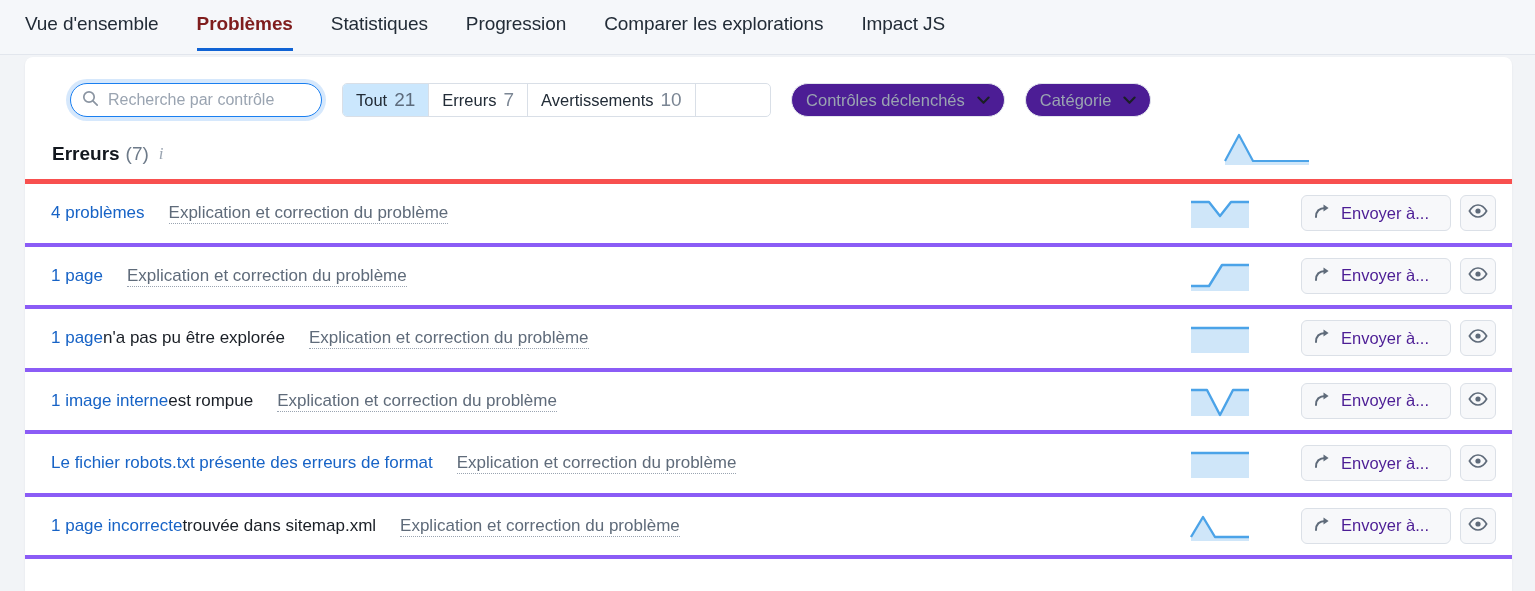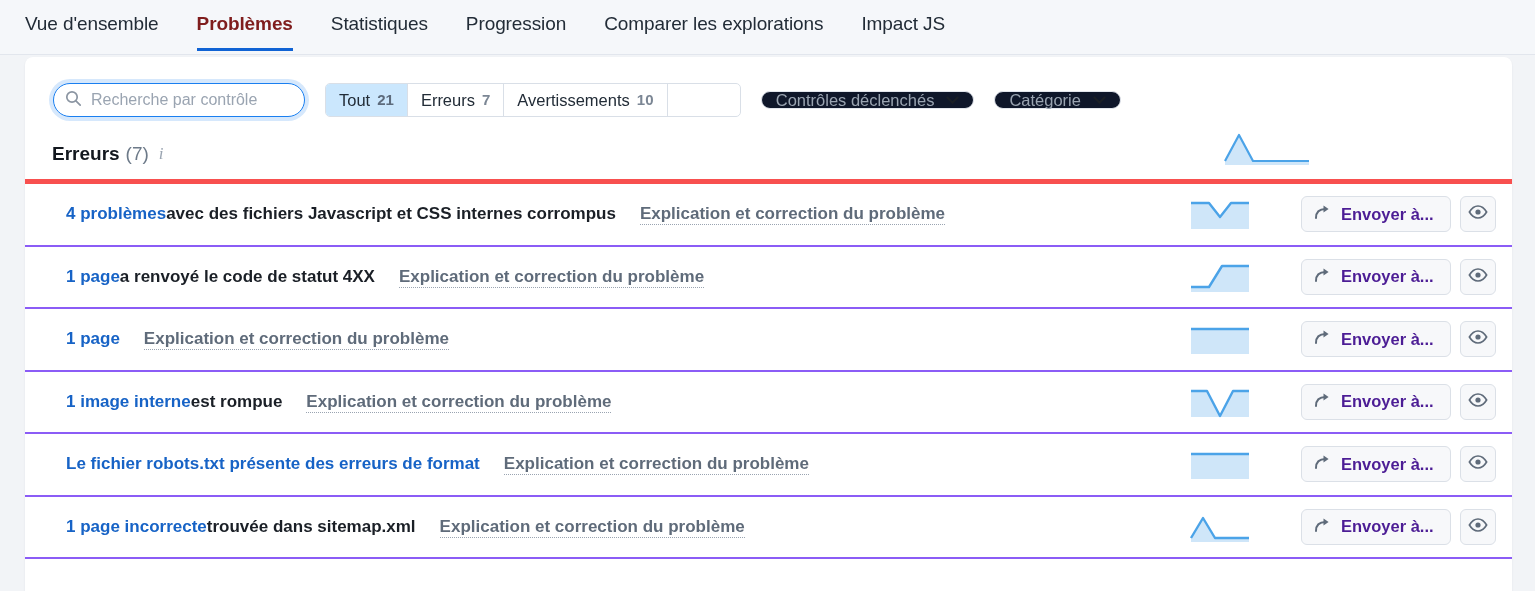--- a/index.html
+++ b/index.html
@@ -54,21 +54,21 @@
     background: #ffffff;
     border-radius: 8px 8px 0 0;
     box-shadow: 0 1px 2px rgba(30,40,60,.08);
     overflow: hidden;
   }
 
   
   .filterbar {
     display: flex;
     align-items: center;
-    padding: 26px 0 0 28px;
+    padding: 26px 0 0 45px;
     gap: 20px;
   }
 
   .search-wrap {
     position: relative;
     width: 252px;
     height: 34px;
     border: 1px solid #1a7ff0;
     border-radius: 17px;
     background: #fff;
@@ -105,33 +105,33 @@
     padding: 0 13px;
     height: 100%;
     font-size: 16.5px;
     color: #222c37;
     cursor: pointer;
     border-right: 1px solid #d9dfe7;
     line-height: 32px;
     white-space: nowrap;
   }
   .seg:last-child { border-right: 0; margin-top: 30px; }
-  .seg .cnt { color: #7b8694; font-size: 15px; font-weight: bold; }
+  .seg .cnt { color: #7b8694; font-size: 19px; }
   .seg.active { background: #cbe7fd; }
   .seg.active .cnt { color: #5d6b7c; }
 
   .dropdown {
     display: flex;
     align-items: center;
     gap: 12px;
-    height: 18px;
+    height: 34px;
     padding: 0 14px;
     border: 1px solid #e2e6ed;
     border-radius: 17px;
-    background: #0f172a;
+    background: #4c1d95;
     color: #9aa4b1;
     font-size: 16.5px;
     cursor: pointer;
     white-space: nowrap;
   }
   .dropdown .chev { color: #1a1f26; font-size: 13px; line-height: 1; }
 
   
   .section-head {
     display: flex;
@@ -165,24 +165,23 @@
     height: 5px;
     background: #f8504f;
     margin: 12px 0 0 0;
   }
 
   
   .row {
     display: flex;
     align-items: center;
     height: 62.5px;
-    border-bottom: 2px solid #8b5cf6;
-    padding-left: 41px;
+    border-bottom: 4px solid #8b5cf6;
+    padding-left: 26px;
     padding-right: 16px;
-    font-weight: bold;
   }
   .row-text {
     flex: 1;
     font-size: 17px;
     color: #1a1f26;
     display: flex;
     align-items: baseline;
     gap: 0;
     white-space: nowrap;
   }
@@ -317,21 +316,20 @@
         <path d="M2 36 L16 10 L30 36 L86 36" stroke="#4ba3e8" stroke-width="2.2" fill="none" stroke-linejoin="round"></path>
       </svg>
     </span>
   </div>
 
   <div class="red-bar"></div>
 
   <div class="row">
     <div class="row-text">
       <span class="row-link">4 problèmes</span>
-        <span class="row-rest"> avec des fichiers Javascript et CSS internes corrompus</span>
       <span class="explain">Explication et correction du problème</span>
     </div>
     <div class="row-spark">
       <svg width="62" height="34" viewBox="0 0 62 34" preserveAspectRatio="none">
         <path d="M2 6 L20 6 L31 20 L42 6 L60 6 L60 32 L2 32 Z" fill="#cfe6f9"></path>
         <path d="M2 6 L20 6 L31 20 L42 6 L60 6" stroke="#4ba3e8" stroke-width="2.4" fill="none" stroke-linejoin="round"></path>
       </svg>
     </div>
     <div class="btn-send">
       <span>
@@ -348,21 +346,20 @@
           <path d="M1.4 7 C4 2.6 7 1 10 1 C13 1 16 2.6 18.6 7 C16 11.4 13 13 10 13 C7 13 4 11.4 1.4 7 Z" stroke="#5f6b7a" stroke-width="1.7"></path>
           <circle cx="10" cy="7" r="2.6" fill="#5f6b7a"></circle>
         </svg>
       </span>
     </div>
   </div>
 
   <div class="row">
     <div class="row-text">
       <span class="row-link">1 page</span>
-        <span class="row-rest"> a renvoyé le code de statut 4XX</span>
       <span class="explain">Explication et correction du problème</span>
     </div>
     <div class="row-spark">
       <svg width="62" height="34" viewBox="0 0 62 34" preserveAspectRatio="none">
         <path d="M2 27 L20 27 L33 6 L60 6 L60 32 L2 32 Z" fill="#cfe6f9"></path>
         <path d="M2 27 L20 27 L33 6 L60 6" stroke="#4ba3e8" stroke-width="2.4" fill="none" stroke-linejoin="round"></path>
       </svg>
     </div>
     <div class="btn-send">
       <span>
@@ -379,20 +376,21 @@
           <path d="M1.4 7 C4 2.6 7 1 10 1 C13 1 16 2.6 18.6 7 C16 11.4 13 13 10 13 C7 13 4 11.4 1.4 7 Z" stroke="#5f6b7a" stroke-width="1.7"></path>
           <circle cx="10" cy="7" r="2.6" fill="#5f6b7a"></circle>
         </svg>
       </span>
     </div>
   </div>
 
   <div class="row">
     <div class="row-text">
       <span class="row-link">1 page</span>
+        <span class="row-rest"> n'a pas pu être explorée</span>
       <span class="explain">Explication et correction du problème</span>
     </div>
     <div class="row-spark">
       <svg width="62" height="34" viewBox="0 0 62 34" preserveAspectRatio="none">
         <path d="M2 7 L60 7 L60 32 L2 32 Z" fill="#cfe6f9"></path>
         <path d="M2 7 L60 7" stroke="#4ba3e8" stroke-width="2.4" fill="none"></path>
       </svg>
     </div>
     <div class="btn-send">
       <span>

